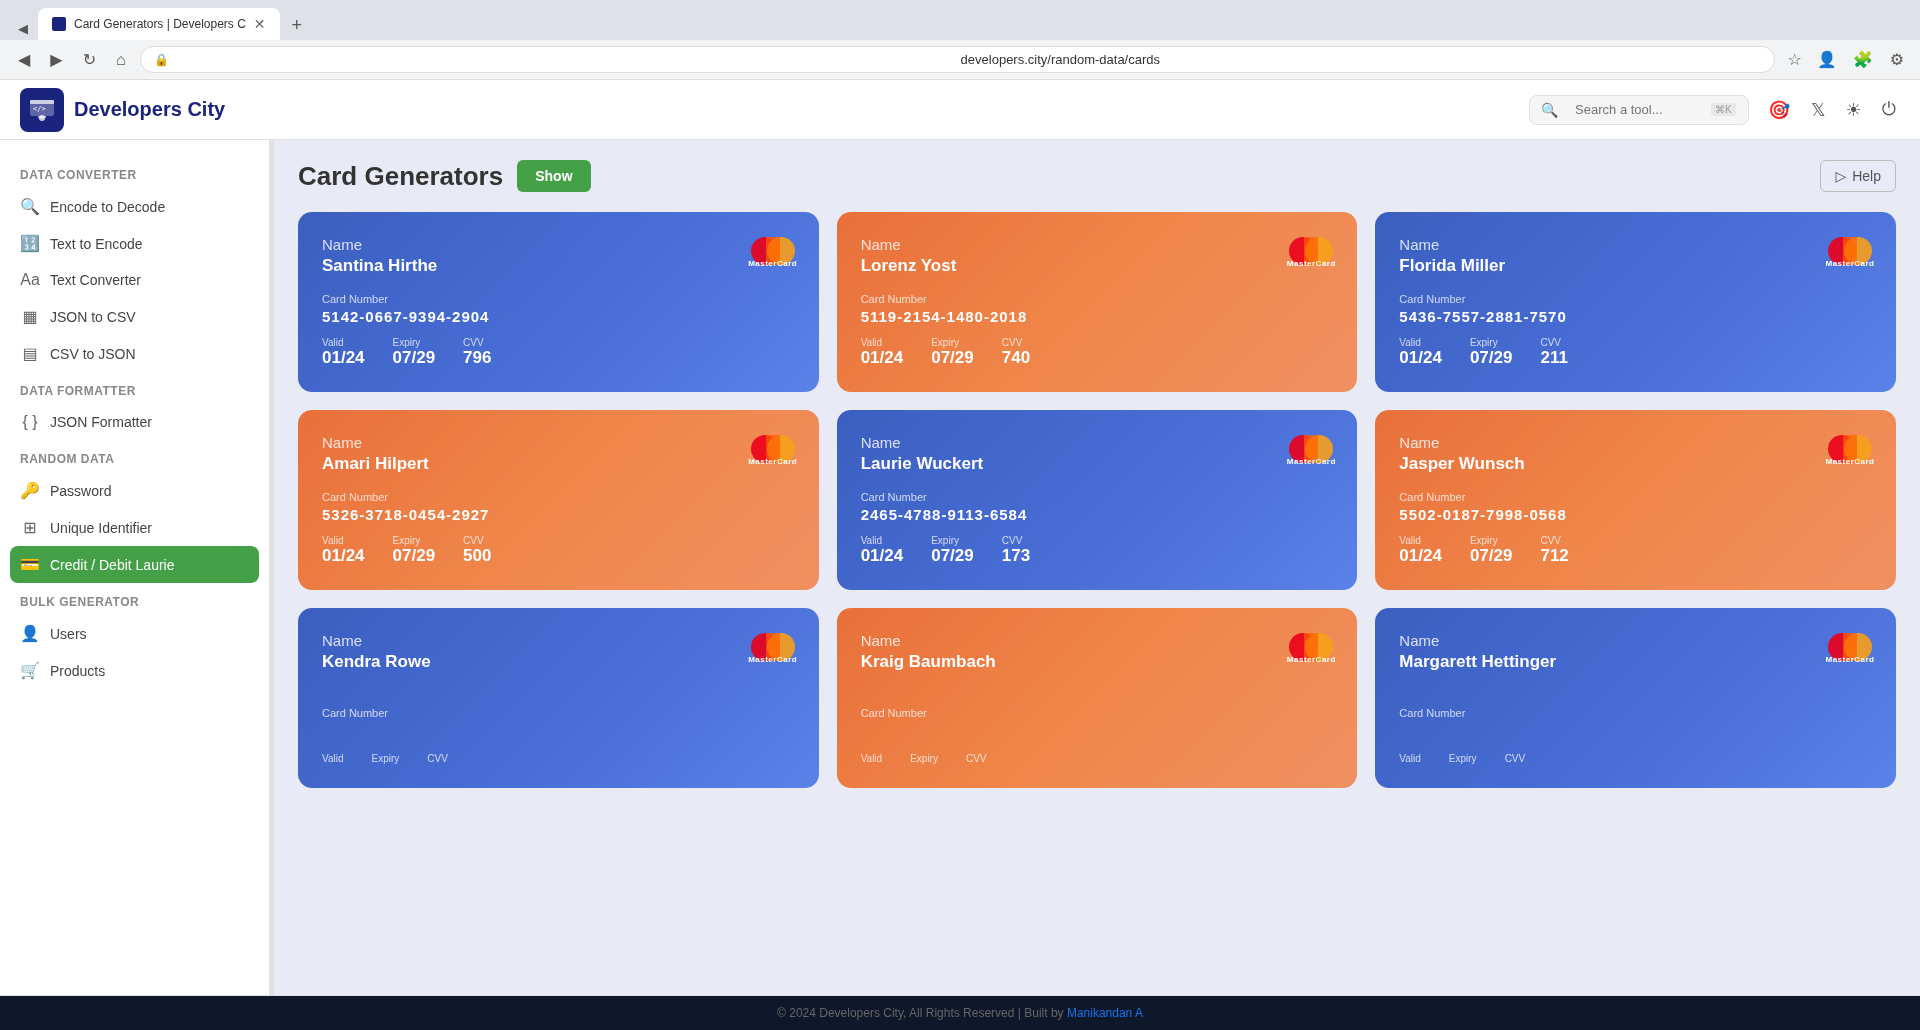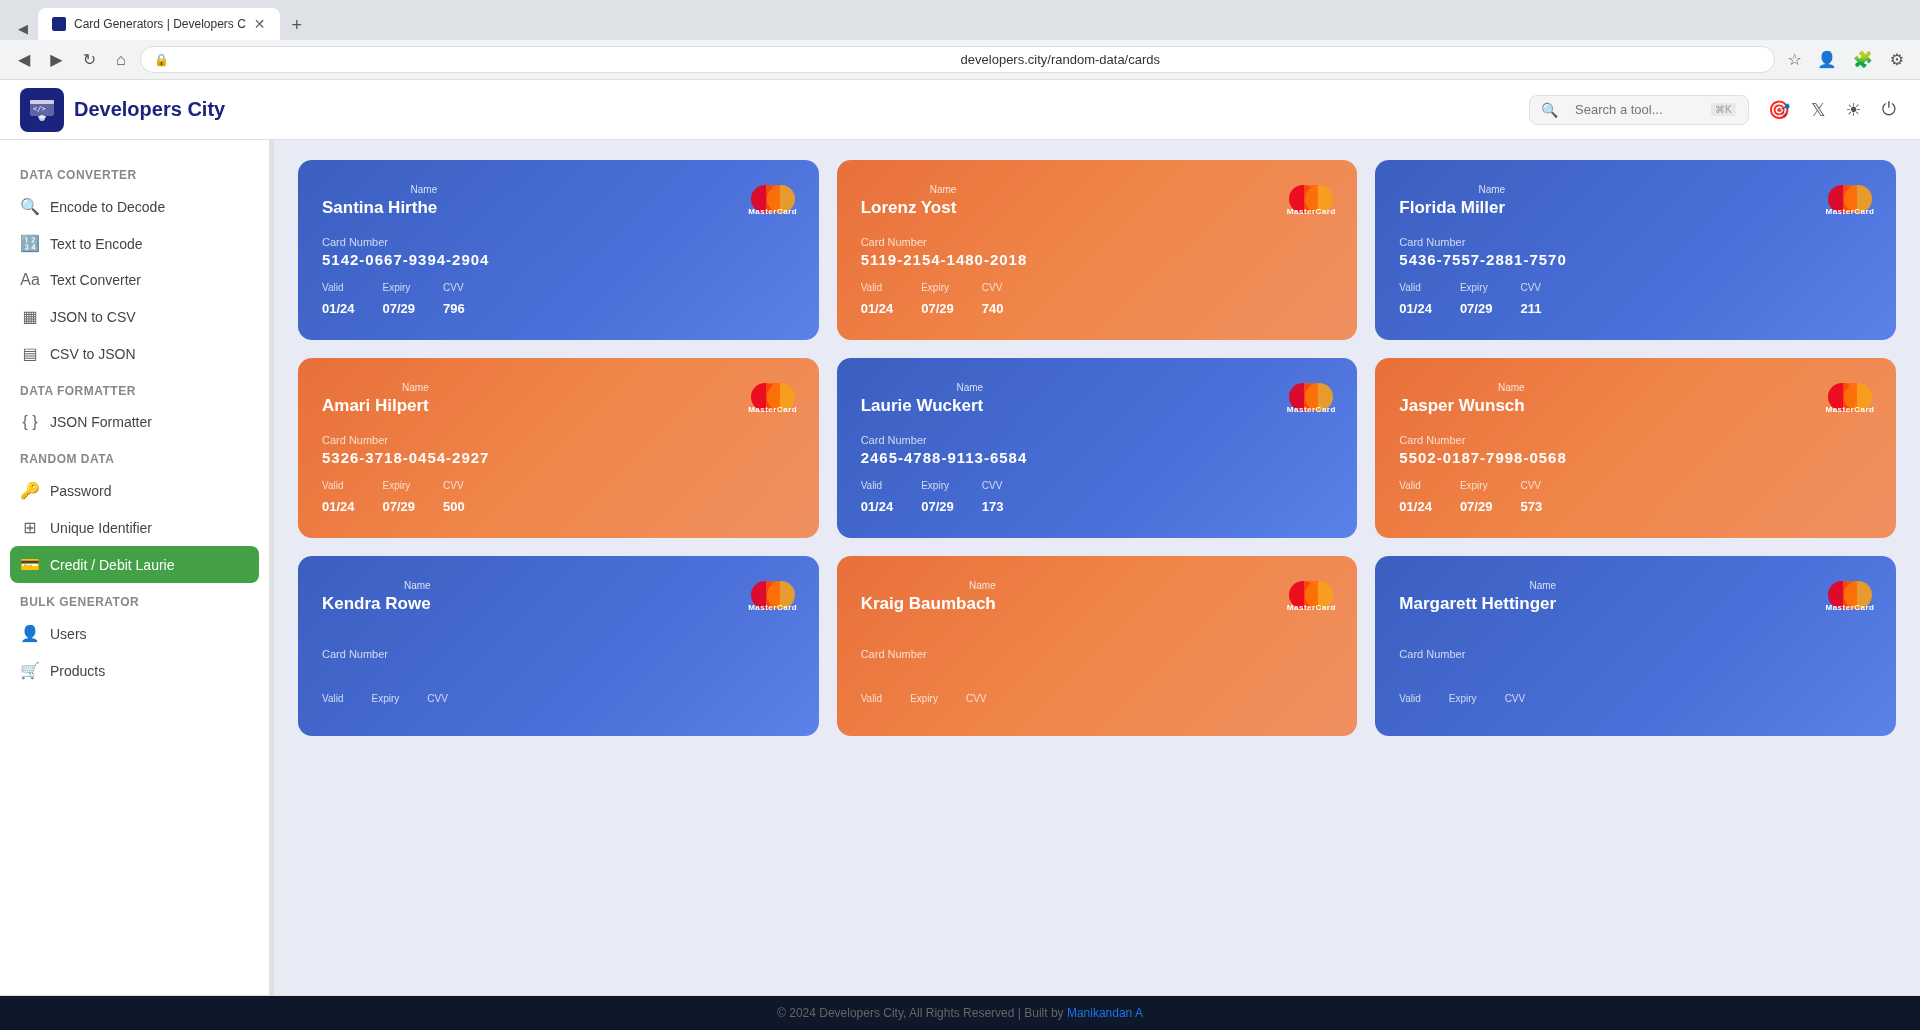--- a/index.html
+++ b/index.html
@@ -47,35 +47,35 @@
     .page-title-row { display: flex; align-items: center; gap: 14px; }
     .page-title { font-size: 26px; font-weight: 700; color: #333; }
     .show-btn { background: #43a047; color: #fff; border: none; border-radius: 6px; padding: 8px 18px; font-size: 14px; font-weight: 600; cursor: pointer; }
     .help-btn { background: none; border: 1.5px solid #bbb; border-radius: 6px; padding: 7px 14px; font-size: 14px; color: #555; cursor: pointer; display: flex; align-items: center; gap: 6px; }
 
     
     .cards-grid { display: grid; grid-template-columns: repeat(3, 1fr); gap: 18px; }
     .credit-card { border-radius: 14px; padding: 24px; position: relative; overflow: hidden; color: #fff; min-height: 180px; display: flex; flex-direction: column; justify-content: space-between; }
     .credit-card.blue { background: linear-gradient(135deg, #3b5fc0 0%, #4a6fd8 60%, #5a82e8 100%); }
     .credit-card.orange { background: linear-gradient(135deg, #e8703a 0%, #f0864a 50%, #f09060 100%); }
-    .card-label { font-size: 10px; color: rgba(255,255,255,0.8); margin-bottom: 3px; text-align: right; }
+    .card-label { font-size: 15px; color: rgba(255,255,255,0.8); margin-bottom: 3px; }
     .card-name { font-size: 17px; font-weight: 700; color: #fff; }
     .mastercard-logo { display: flex; align-items: center; }
     .mastercard-circles { position: relative; width: 44px; height: 30px; }
     .mc-circle-left { width: 28px; height: 28px; background: #eb001b; border-radius: 50%; position: absolute; left: 0; top: 1px; opacity: 0.9; }
     .mc-circle-right { width: 28px; height: 28px; background: #f79e1b; border-radius: 50%; position: absolute; right: 0; top: 1px; opacity: 0.9; }
     .mc-overlap { width: 14px; height: 28px; background: #ff5f00; position: absolute; left: 15px; top: 1px; opacity: 0.7; }
     .mc-text { font-size: 8px; font-weight: 700; color: #fff; position: absolute; bottom: -2px; left: 50%; transform: translateX(-50%); white-space: nowrap; text-align: center; width: 50px; letter-spacing: 0.5px; }
     .card-number-section { margin: 10px 0 6px; }
     .card-number-label { font-size: 11px; color: rgba(255,255,255,0.75); margin-bottom: 3px; }
     .card-number { font-size: 15px; font-weight: 600; letter-spacing: 1px; }
     .card-bottom { display: flex; gap: 28px; }
     .card-field { display: flex; flex-direction: column; }
     .card-field-label { font-size: 10px; color: rgba(255,255,255,0.75); }
-    .card-field-value { font-size: 13px; font-weight: 700; margin-top: 8px; }
+    .card-field-value { font-size: 17px; font-weight: 700; }
 
     
     .app-footer { background: #0f172a; border-top: 1px solid #e0e0e0; padding: 10px; text-align: center; font-size: 12px; color: #666; flex-shrink: 0; }
     .app-footer a { color: #1a73e8; text-decoration: none; }
     .layout-body { display: flex; flex: 1; overflow: hidden; }
 
     .resize-handle { width: 4px; background: #e0e0e0; cursor: col-resize; flex-shrink: 0; }
   </style>
 </head>
 <body>
@@ -187,20 +187,30 @@
         </div>
         <div class="sidebar-item">
           <span class="sidebar-icon">🛒</span>
           <span>Products</span>
         </div>
       </div>
 
   <div class="resize-handle"></div>
 
   <div class="main-content" style="margin-top:0;">
+    <div class="page-header">
+      <div class="page-title-row">
+        <h1 class="page-title">Card Generators</h1>
+        <button class="show-btn">Show</button>
+      </div>
+      <button class="help-btn">
+        <span>▷</span>
+        <span>Help</span>
+      </button>
+    </div>
     <div class="cards-grid" id="cards-grid">
     <div class="credit-card blue">
     <div style="display:flex;align-items:flex-start;justify-content:space-between;">
       <div>
         <div class="card-label">Name</div>
         <div class="card-name">Santina Hirthe</div>
       </div>
       <div class="mastercard-logo">
         <div class="mastercard-circles">
           <div class="mc-circle-left"></div>
@@ -388,21 +398,21 @@
       <div class="card-field">
         <span class="card-field-label">Valid</span>
         <span class="card-field-value">01/24</span>
       </div>
       <div class="card-field">
         <span class="card-field-label">Expiry</span>
         <span class="card-field-value">07/29</span>
       </div>
       <div class="card-field">
         <span class="card-field-label">CVV</span>
-        <span class="card-field-value">573</span>
+        <span class="card-field-value">712</span>
       </div>
     </div>
   </div>
           <div class="credit-card blue">
     <div style="display:flex;align-items:flex-start;justify-content:space-between;">
       <div>
         <div class="card-label">Name</div>
         <div class="card-name">Kendra Rowe</div>
       </div>
       <div class="mastercard-logo">

